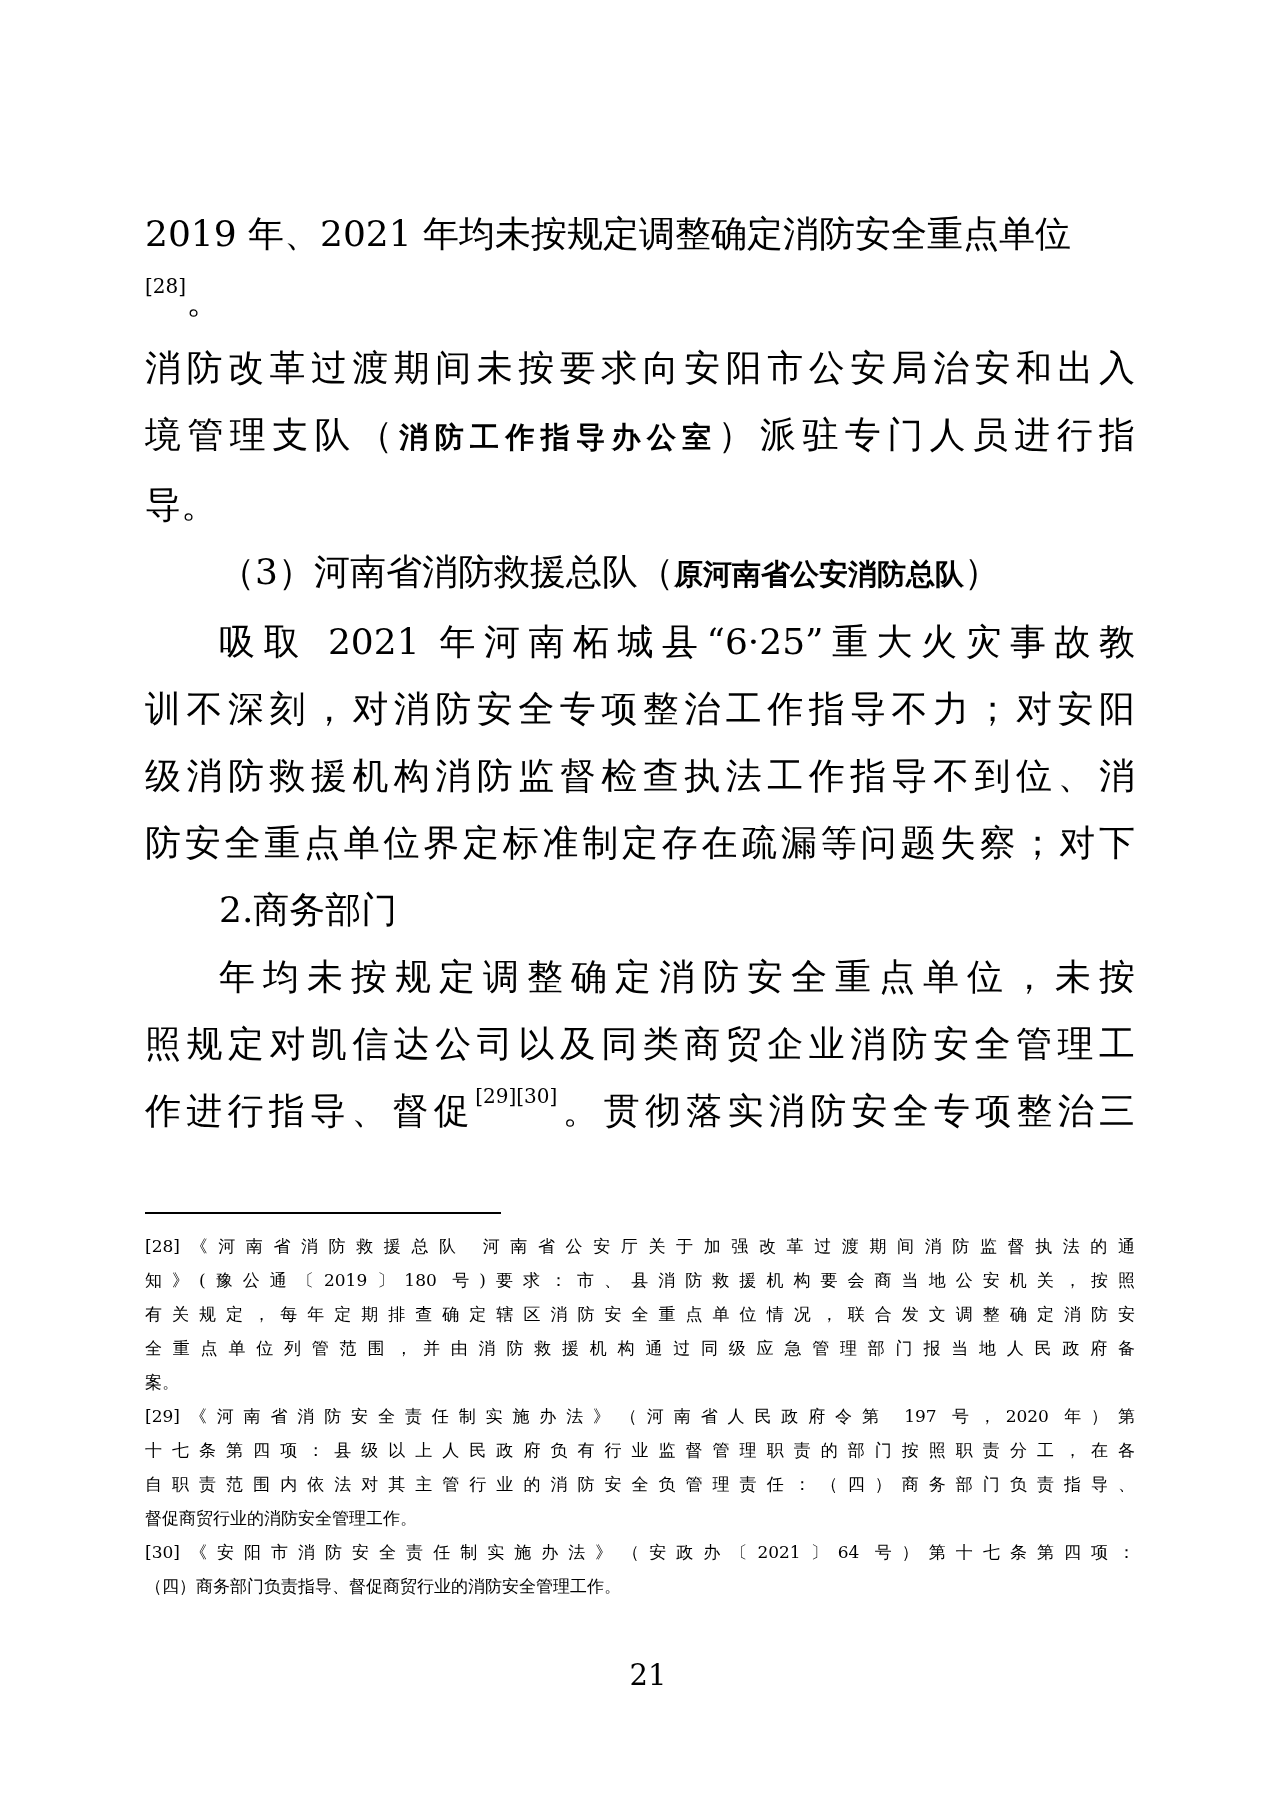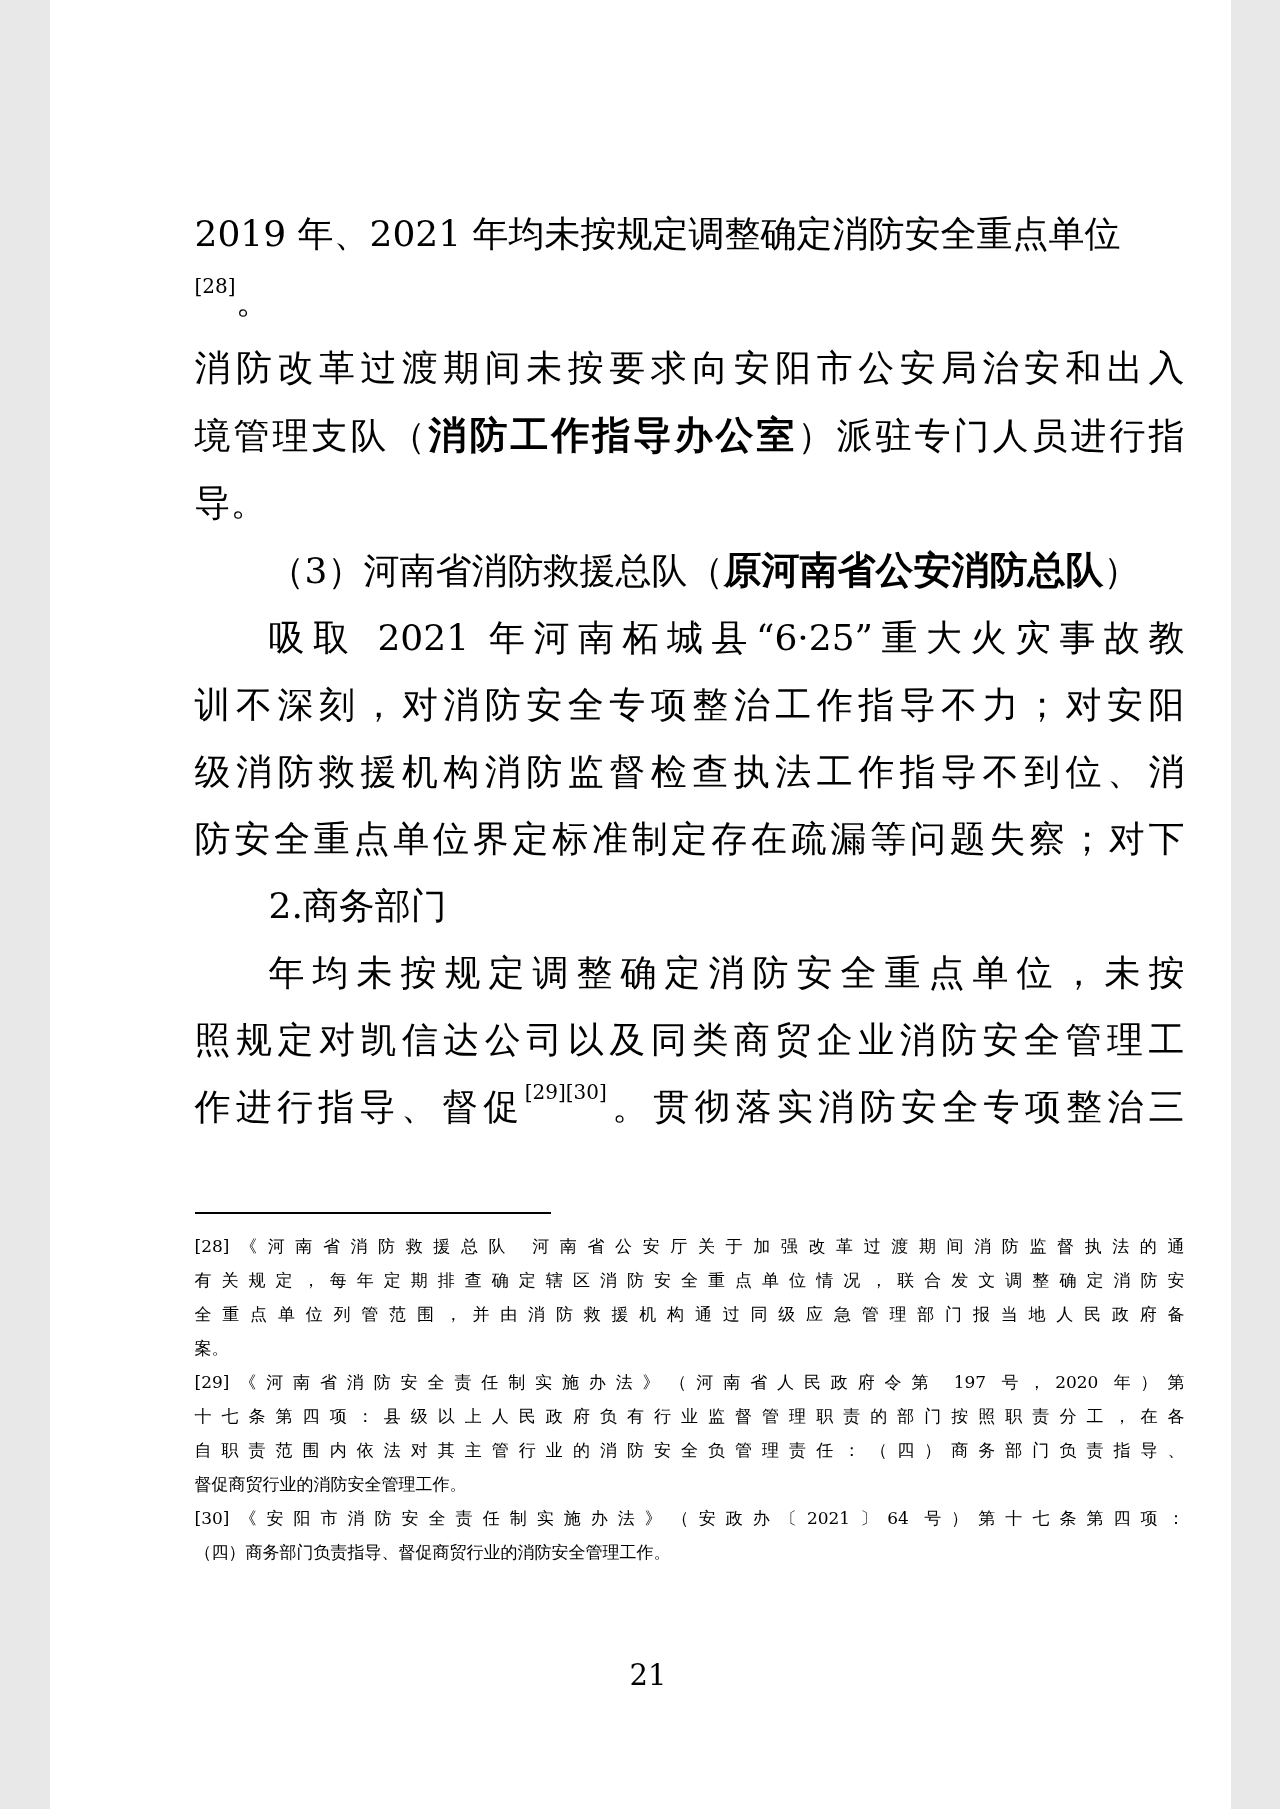--- a/index.html
+++ b/index.html
@@ -1,38 +1,38 @@
 <!DOCTYPE html>
 <html><head>
 <meta charset="utf-8">
 <style>
   html, body { margin: 0; padding: 0; background: #e8e8e8; }
   .page {
     position: relative;
-    width: 1181px;
+    width: 1280px;
     height: 1809px;
     margin: 0 auto;
     background: #ffffff;
     color: #000000;
     font-family: "DejaVu Serif", "Liberation Serif", serif;
     overflow: hidden;
   }
   .body-text {
     position: absolute;
     left: 145px;
     top: 200px;
     width: 990px;
     font-size: 36px;
     line-height: 67px;
   }
   .bline { text-align: left; }
   .bline.fill { text-align: justify; text-align-last: justify; }
   .bline.indent { padding-left: 74px; }
   .seg-n { }
-  .seg-small { font-size: 38px; font-weight: 600; }
+  .seg-small { font-size: 29px; font-weight: 600; }
   .seg-sup {
     font-size: 20px;
     vertical-align: 20px;
     line-height: 0;
   }
   .fn-sep {
     position: absolute;
     left: 145px;
     top: 1212px;
     width: 356px;
@@ -73,20 +73,21 @@
       <div class="bline fill"><span class="seg-n">级消防救援机构消防监督检查执法工作指导不到位、消</span></div>
       <div class="bline fill"><span class="seg-n">防安全重点单位界定标准制定存在疏漏等问题失察；对下</span></div>
       <div class="bline indent"><span class="seg-n">2.商务部门</span></div>
       <div class="bline fill indent"><span class="seg-n">年均未按规定调整确定消防安全重点单位，未按</span></div>
       <div class="bline fill"><span class="seg-n">照规定对凯信达公司以及同类商贸企业消防安全管理工</span></div>
       <div class="bline fill"><span class="seg-n">作进行指导、督促</span><span class="seg-sup">[29][30]</span><span class="seg-n">。贯彻落实消防安全专项整治三</span></div>
     </div>
   <div class="fn-sep"></div>
   <div class="footnotes">
       <div class="fline fill">[28]《河南省消防救援总队 河南省公安厅关于加强改革过渡期间消防监督执法的通</div>
+      <div class="fline fill">知》(豫公通〔2019〕180 号)要求：市、县消防救援机构要会商当地公安机关，按照</div>
       <div class="fline fill">有关规定，每年定期排查确定辖区消防安全重点单位情况，联合发文调整确定消防安</div>
       <div class="fline fill">全重点单位列管范围，并由消防救援机构通过同级应急管理部门报当地人民政府备</div>
       <div class="fline">案。</div>
       <div class="fline fill">[29]《河南省消防安全责任制实施办法》（河南省人民政府令第 197 号，2020 年）第</div>
       <div class="fline fill">十七条第四项：县级以上人民政府负有行业监督管理职责的部门按照职责分工，在各</div>
       <div class="fline fill">自职责范围内依法对其主管行业的消防安全负管理责任：（四）商务部门负责指导、</div>
       <div class="fline">督促商贸行业的消防安全管理工作。</div>
       <div class="fline fill">[30]《安阳市消防安全责任制实施办法》（安政办〔2021〕64 号）第十七条第四项：</div>
       <div class="fline">（四）商务部门负责指导、督促商贸行业的消防安全管理工作。</div>
     </div>

